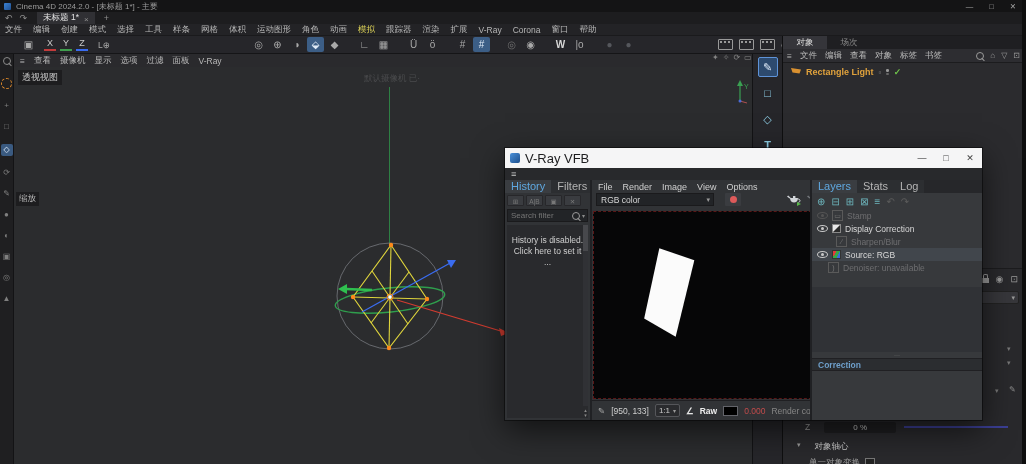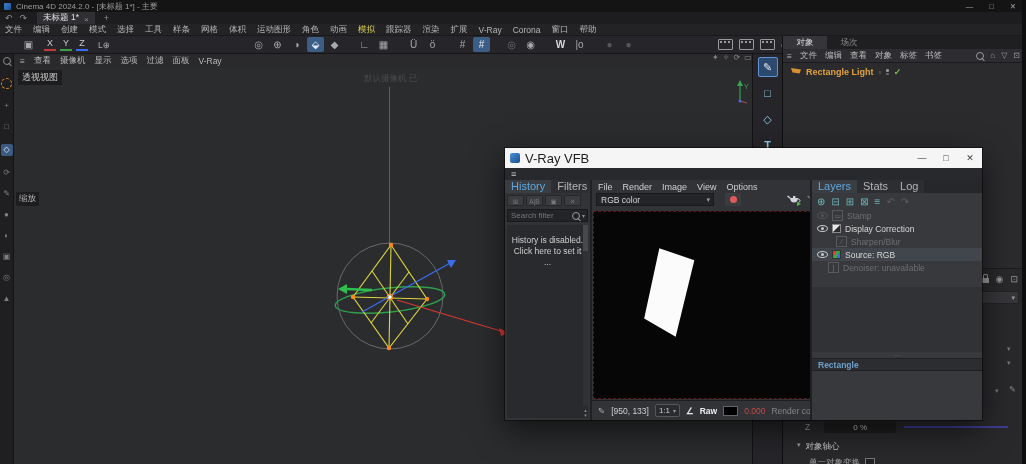--- a/index.html
+++ b/index.html
@@ -70,21 +70,21 @@
   .lock{width:7px;height:5px;background:#9a9a9a;position:relative;display:inline-block;margin-top:3px}
   .lock::before{content:"";position:absolute;left:1px;top:-4px;width:3px;height:3px;border:1px solid #9a9a9a;border-bottom:none;border-radius:2px 2px 0 0}
   #attr .drop{position:absolute;top:22px;left:182px;width:54px;height:13px;background:#37373b;border:1px solid #222;border-radius:2px;display:flex;align-items:center;box-sizing:border-box}
   #attr .drop .t{font-size:8.5px;color:#c9c9c9;padding-left:6px}
   #attr .drop .c{margin-left:auto;margin-right:3px;font-size:7px;color:#9a9a9a}
   .tinyc{position:absolute;font-size:7px;color:#777}
   #zrow{position:absolute;top:152px;left:0;width:244px;height:12px;display:flex;align-items:center}
   #zrow .zl{margin-left:22px;color:#9a9a9a;font-size:8.5px}
   #zrow .zbox{margin-left:14px;width:72px;height:11px;background:#1e1e20;border-radius:2px;color:#c6c6c6;font-size:8px;text-align:center;line-height:11px}
   #zrow .zline{margin-left:8px;width:104px;height:2px;background:#3b3f94}
-  #sectionrow{position:absolute;top:172px;left:14px;display:flex;gap:5px;align-items:flex-start;font-size:8.5px;color:#c9c9c9}
+  #sectionrow{position:absolute;top:172px;left:14px;display:flex;gap:14px;align-items:flex-start;font-size:8.5px;color:#c9c9c9}
   #cbrow{position:absolute;top:188px;left:26px;display:flex;gap:5px;align-items:center;font-size:8.5px;color:#9a9a9a}
   .cb{width:8px;height:8px;border:1px solid #777;background:#222;display:inline-block}
   #rightedge{left:1022px;top:0;width:4px;height:464px;background:#0e0e0e}
   
   #vfb{left:505px;top:148px;width:477px;height:272px;z-index:20;box-shadow:0 10px 30px rgba(0,0,0,.6),0 0 0 1px rgba(0,0,0,.45);background:#313336}
   .vfb-title{height:20px;background:#f5f5f6;display:flex;align-items:center}
   .vfb-title .vlogo{width:10px;height:10px;background:linear-gradient(135deg,#4a90d9,#1d4f8d);border-radius:2px;margin:0 5px}
   .vfb-title .t{color:#1d1d1f;font-size:13px}
   .vfb-title .wbs{margin-left:auto;display:flex}
   .vfb-title .wb{width:24px;text-align:center;color:#444;font-size:9px}
@@ -527,18 +527,18 @@
           <span class="eye"></span>
           <span class="rgb-sq"></span>
           <span>Source: RGB</span>
         </div>
         <div class="lrow" style="padding-left:16px">
           <span class="mini">)</span>
           <span>Denoiser: unavailable</span>
         </div>
         <div class="fill1"></div>
         <div class="handle">—</div>
-        <div class="props">Rectangle</div>
+        <div class="props">Correction</div>
       </div>
     </div>
   </div>
 
 </div>
 
 </body></html>

